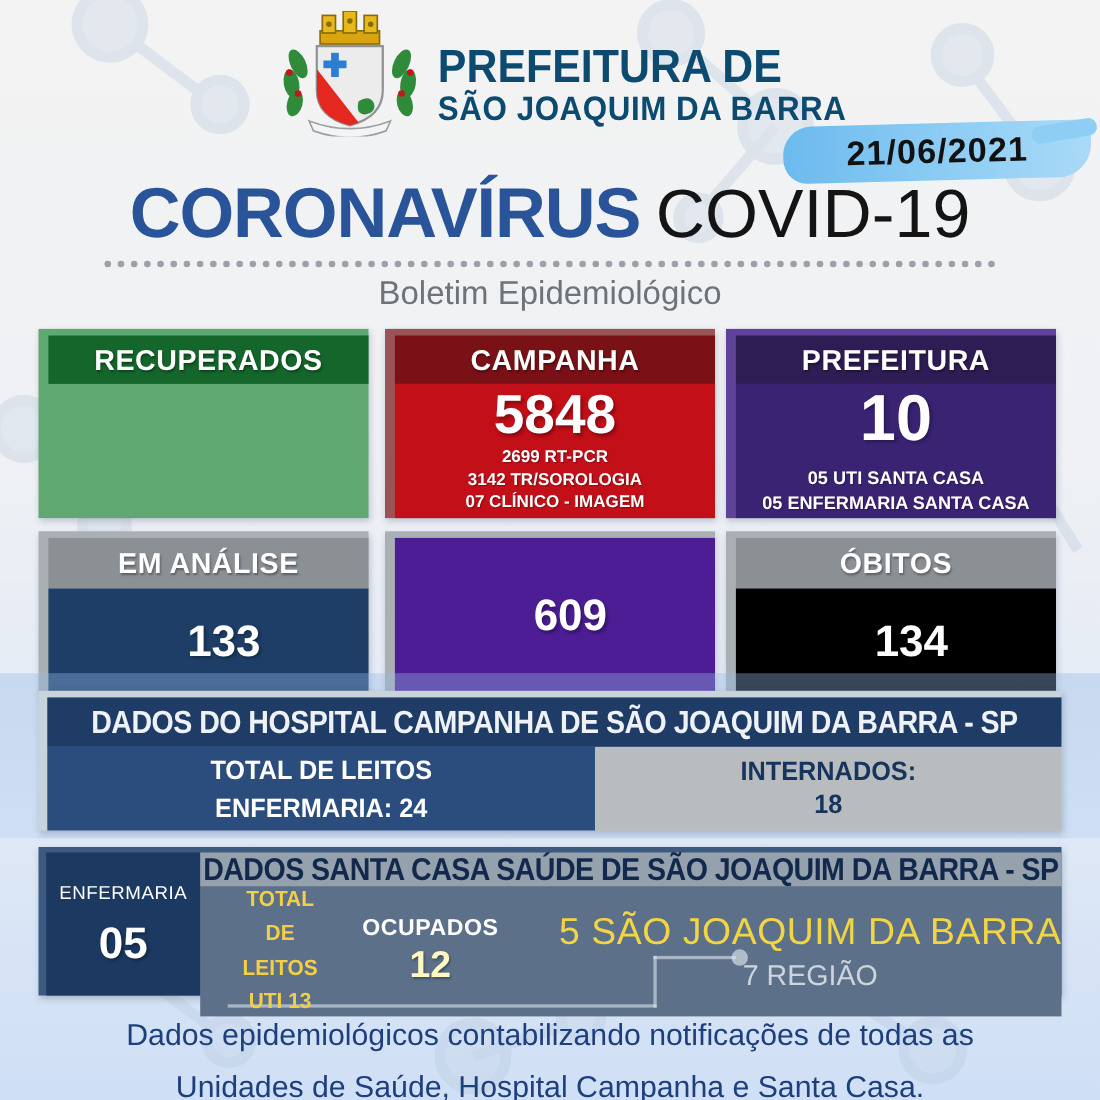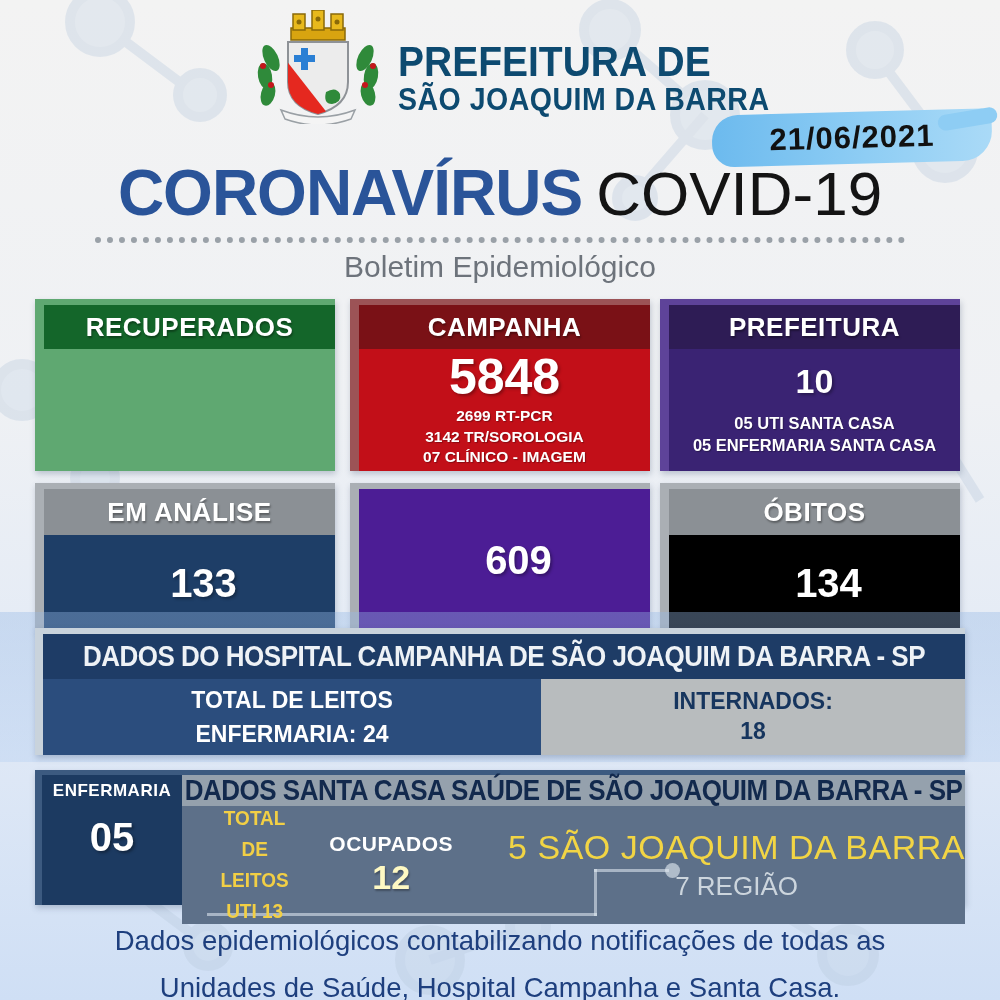--- a/index.html
+++ b/index.html
@@ -55,21 +55,21 @@
   .card-recuperados .num{font-size:48px;}
 
   .card-positivos{background:#9c5356; padding:6px 0 0 9px;}
   .card-positivos .hd{background:#7a1116;}
   .card-positivos .bd{background:#c20f18;}
   .card-positivos .num{font-size:50px; margin-bottom:4px;}
 
   .card-internados{background:#5e4399; padding:6px 0 0 9px;}
   .card-internados .hd{background:#2e1c55;}
   .card-internados .bd{background:#3a2373;}
-  .card-internados .num{font-size:34px; margin-bottom:14px;}
+  .card-internados .num{font-size:59px; margin-bottom:14px;}
   .card-internados .detail{font-size:16.5px;}
 
   .card-gray{background:#aaafb4; padding:6px 0 0 9px;}
   .card-gray .hd{background:#8b9095; height:46px;}
   .card-gray .num{font-size:40px;margin-left:28px;}
   .bd-analise{background:#1e3e67;}
   .bd-isolamento{background:#4c1d95;}
   .bd-obitos{background:#000000;}
 
   
@@ -86,21 +86,21 @@
     align-items:center; justify-content:center;}
   .hospital .cell-left div{font-size:23px; font-weight:800; line-height:1.5; transform:scaleY(1.05);}
   .hospital .cell-right{flex:1; background:#b8bcbe; color:#16355e; display:flex; flex-direction:column;
     align-items:center; justify-content:center;}
   .hospital .cell-right div{font-size:23px; font-weight:800; line-height:1.3; transform:scaleY(1.05);}
 
   
   .santa{position:absolute; left:35px; top:770px; width:930px; height:135px;
     display:flex; box-shadow:1px 3px 6px rgba(40,60,90,.25); background:#3c5a80; padding:5px 0 0 7px;}
   .santa .sidecol{width:140px; background:#1c3a61; display:flex; flex-direction:column; align-items:center;}
-  .santa .sidecol .lbl{margin-top:6px; color:#fff; font-size:17px; font-weight:700; letter-spacing:0.5px;}
+  .santa .sidecol .lbl{margin-top:27px; color:#fff; font-size:17px; font-weight:400; letter-spacing:0.5px;}
   .santa .sidecol .val{margin-top:14px; color:#fff; font-size:40px; font-weight:800; text-shadow:2px 2px 3px rgba(0,0,0,.35);}
   .santa .maincol{flex:1; display:flex; flex-direction:column;}
   .santa .hd{height:46px; background:#95a1ad; display:flex; align-items:center; justify-content:center;}
   .santa .hd span{color:#12294d; font-size:26px; font-weight:800; letter-spacing:-0.5px; transform:scaleY(1.1); white-space:nowrap;}
   .santa .bd{flex:1; background:#5d7089; position:relative; display:flex; align-items:center;}
   .uti-block{margin-left:38px; text-align:center; color:#f2cf45; font-weight:800; font-size:19px; line-height:1.55; transform:scaleY(1.05);}
   .ocu-block{margin-left:40px; text-align:center; position:relative; z-index:2;}
   .ocu-block .lbl{color:#fff; font-size:21px; font-weight:800; letter-spacing:0.5px;}
   .ocu-block .val{color:#fef9c3; font-size:34px; font-weight:800; margin-top:2px; text-shadow:1px 2px 2px rgba(0,0,0,.3);}
   .city-block{margin-left:55px; text-align:center;}

